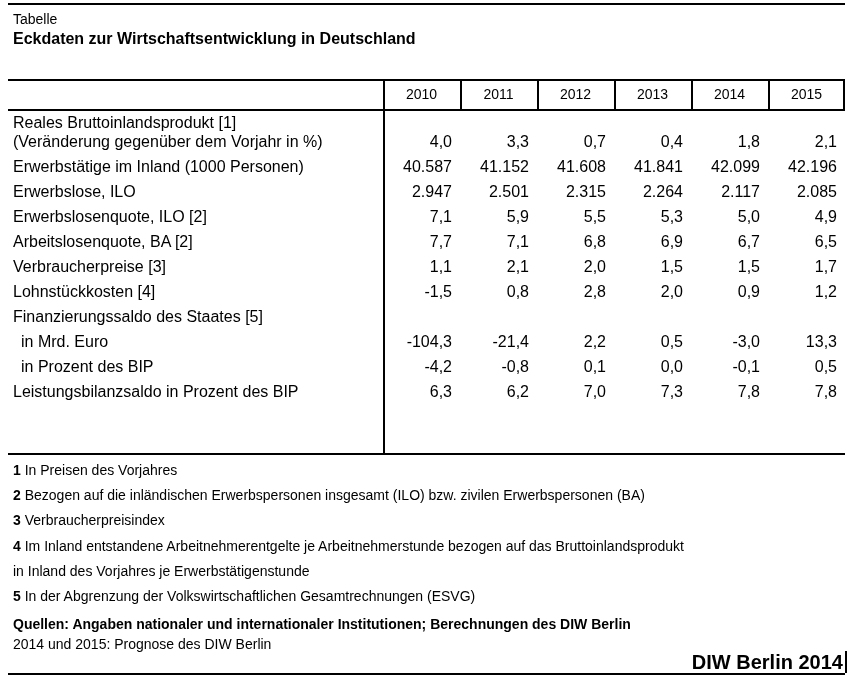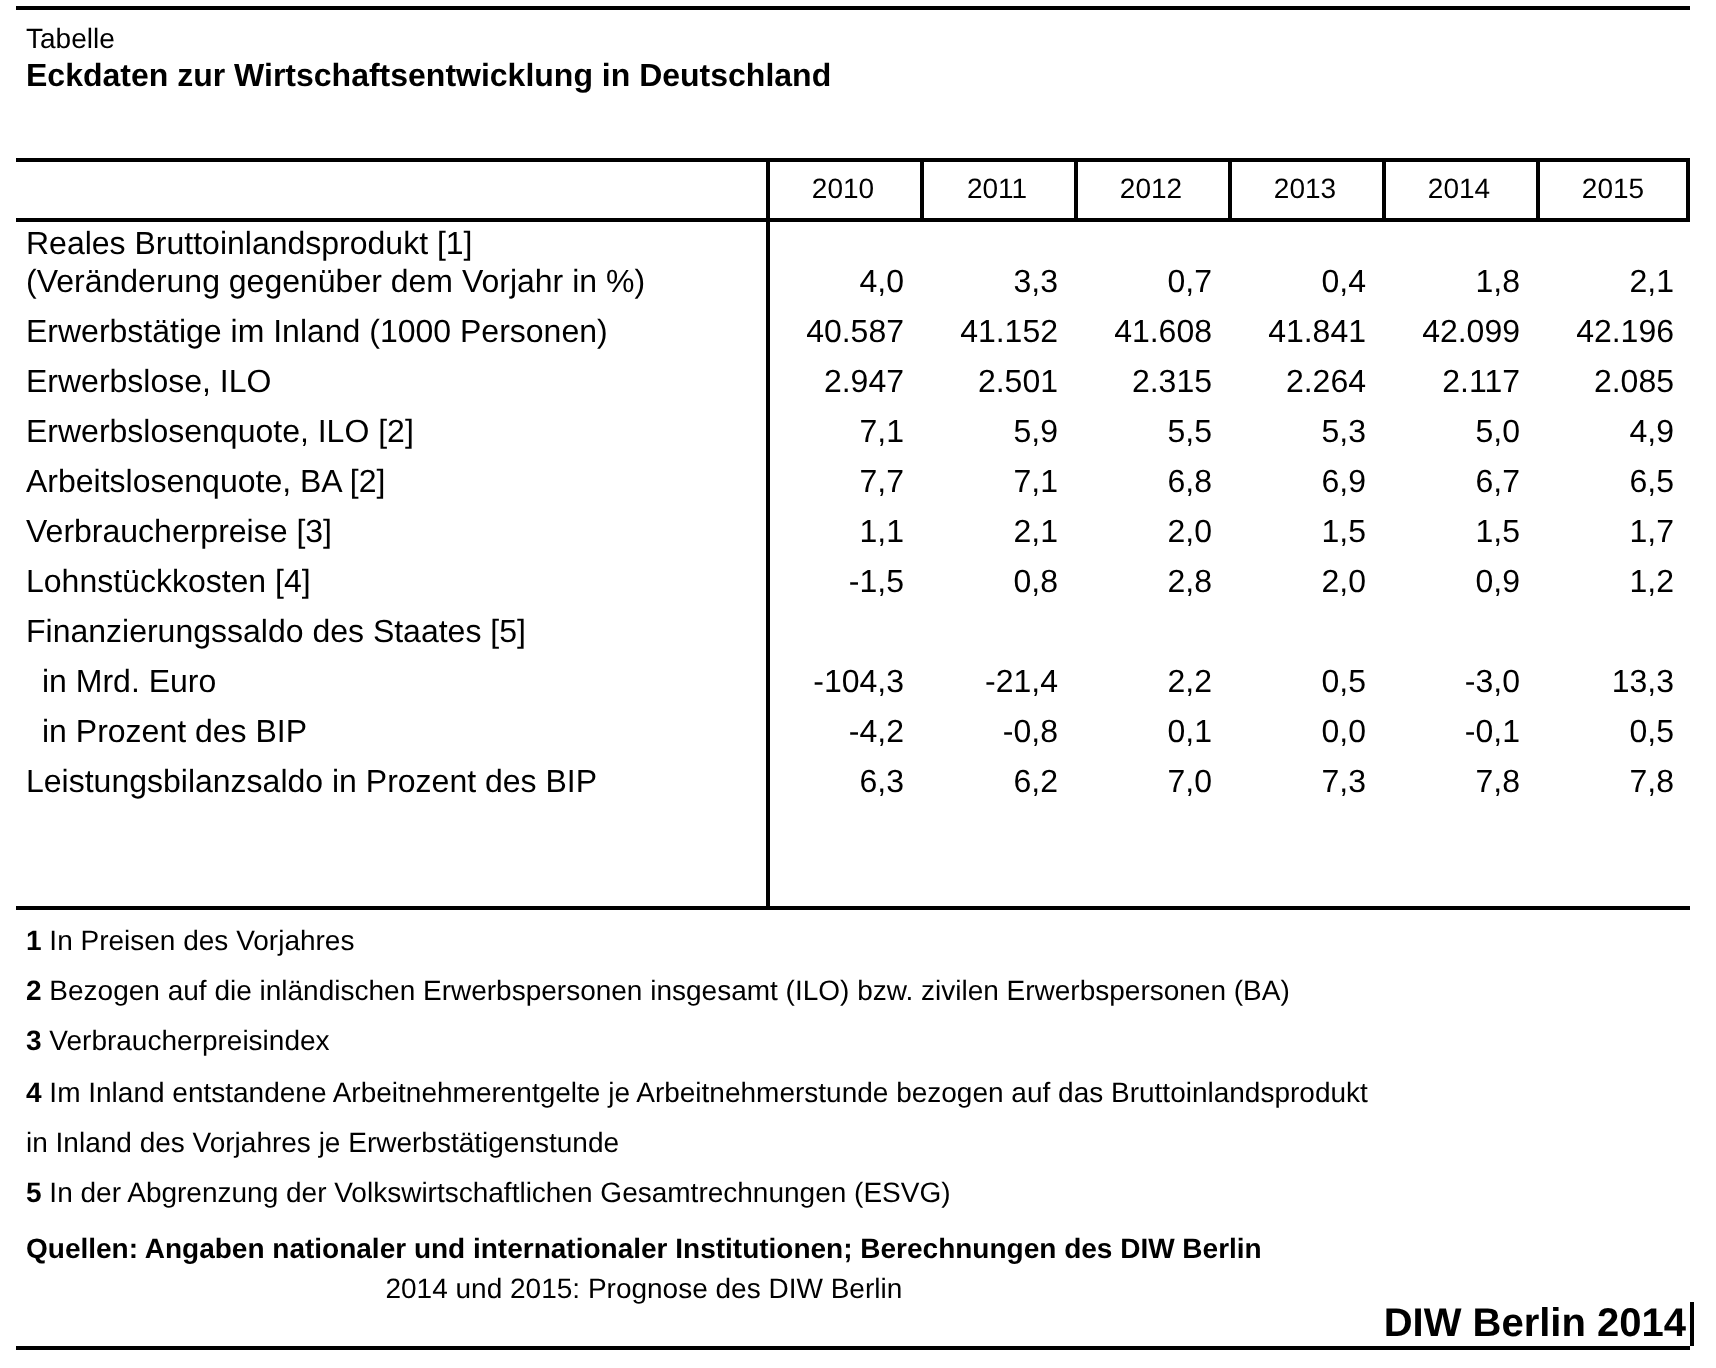--- a/index.html
+++ b/index.html
@@ -19,21 +19,21 @@
   .tbody{position:absolute;left:8px;top:111px;width:837px;}
   .trow{display:grid;grid-template-columns:375px repeat(6,77px);height:25px;align-items:end;font-size:16px;}
   .trow.tall{height:44px;}
   .tlabel{padding-left:5px;padding-bottom:4px;line-height:19px;}
   .tlabel.indent{padding-left:13px;}
   .tval{text-align:right;padding-right:8px;padding-bottom:4px;}
 
   .footnotes{position:absolute;left:13px;top:458px;font-size:14px;line-height:25.2px;white-space:nowrap;}
   .fn-num{font-weight:bold;}
 
-  .sources{position:absolute;left:13px;top:614px;font-size:14px;line-height:20px;white-space:nowrap;text-align:center;}
+  .sources{position:absolute;left:13px;top:614px;font-size:14px;line-height:20px;white-space:nowrap;}
   .src-bold{font-weight:bold;}
   .stamp{position:absolute;top:651px;right:15px;font-size:20px;font-weight:bold;}
 </style>
 </head>
 <body>
 
 <div class="page">
 
   <div class="hline" style="left:8px;top:3px;width:837px;"></div>
 

